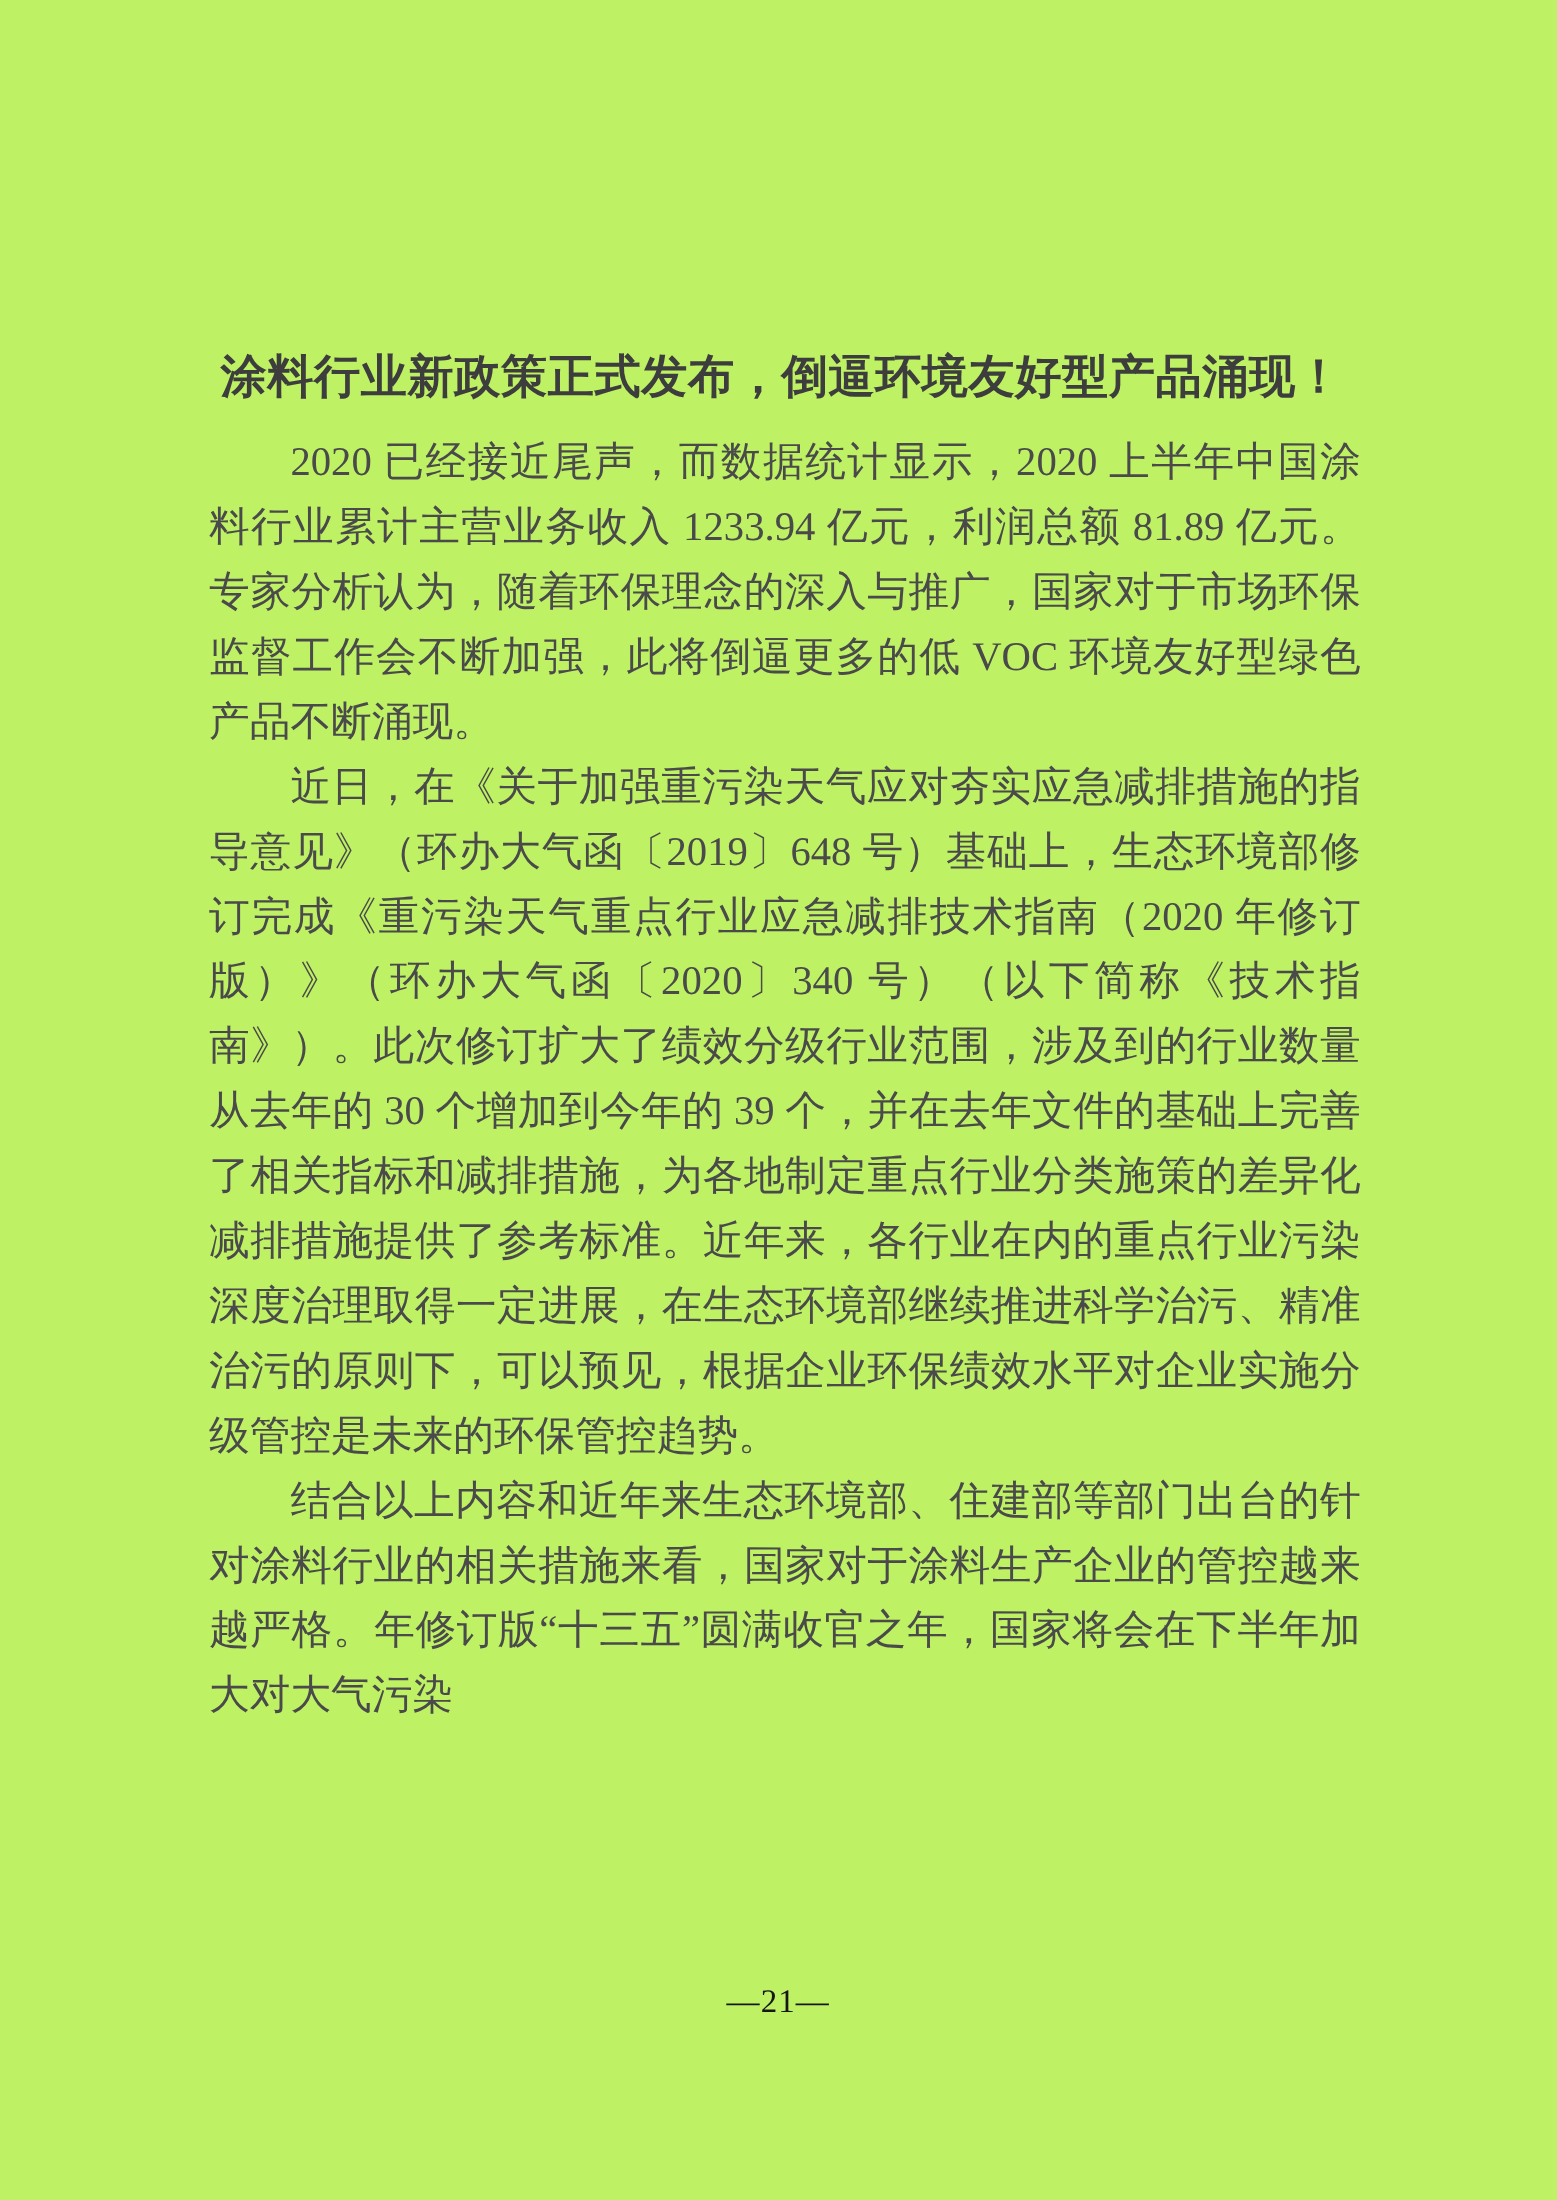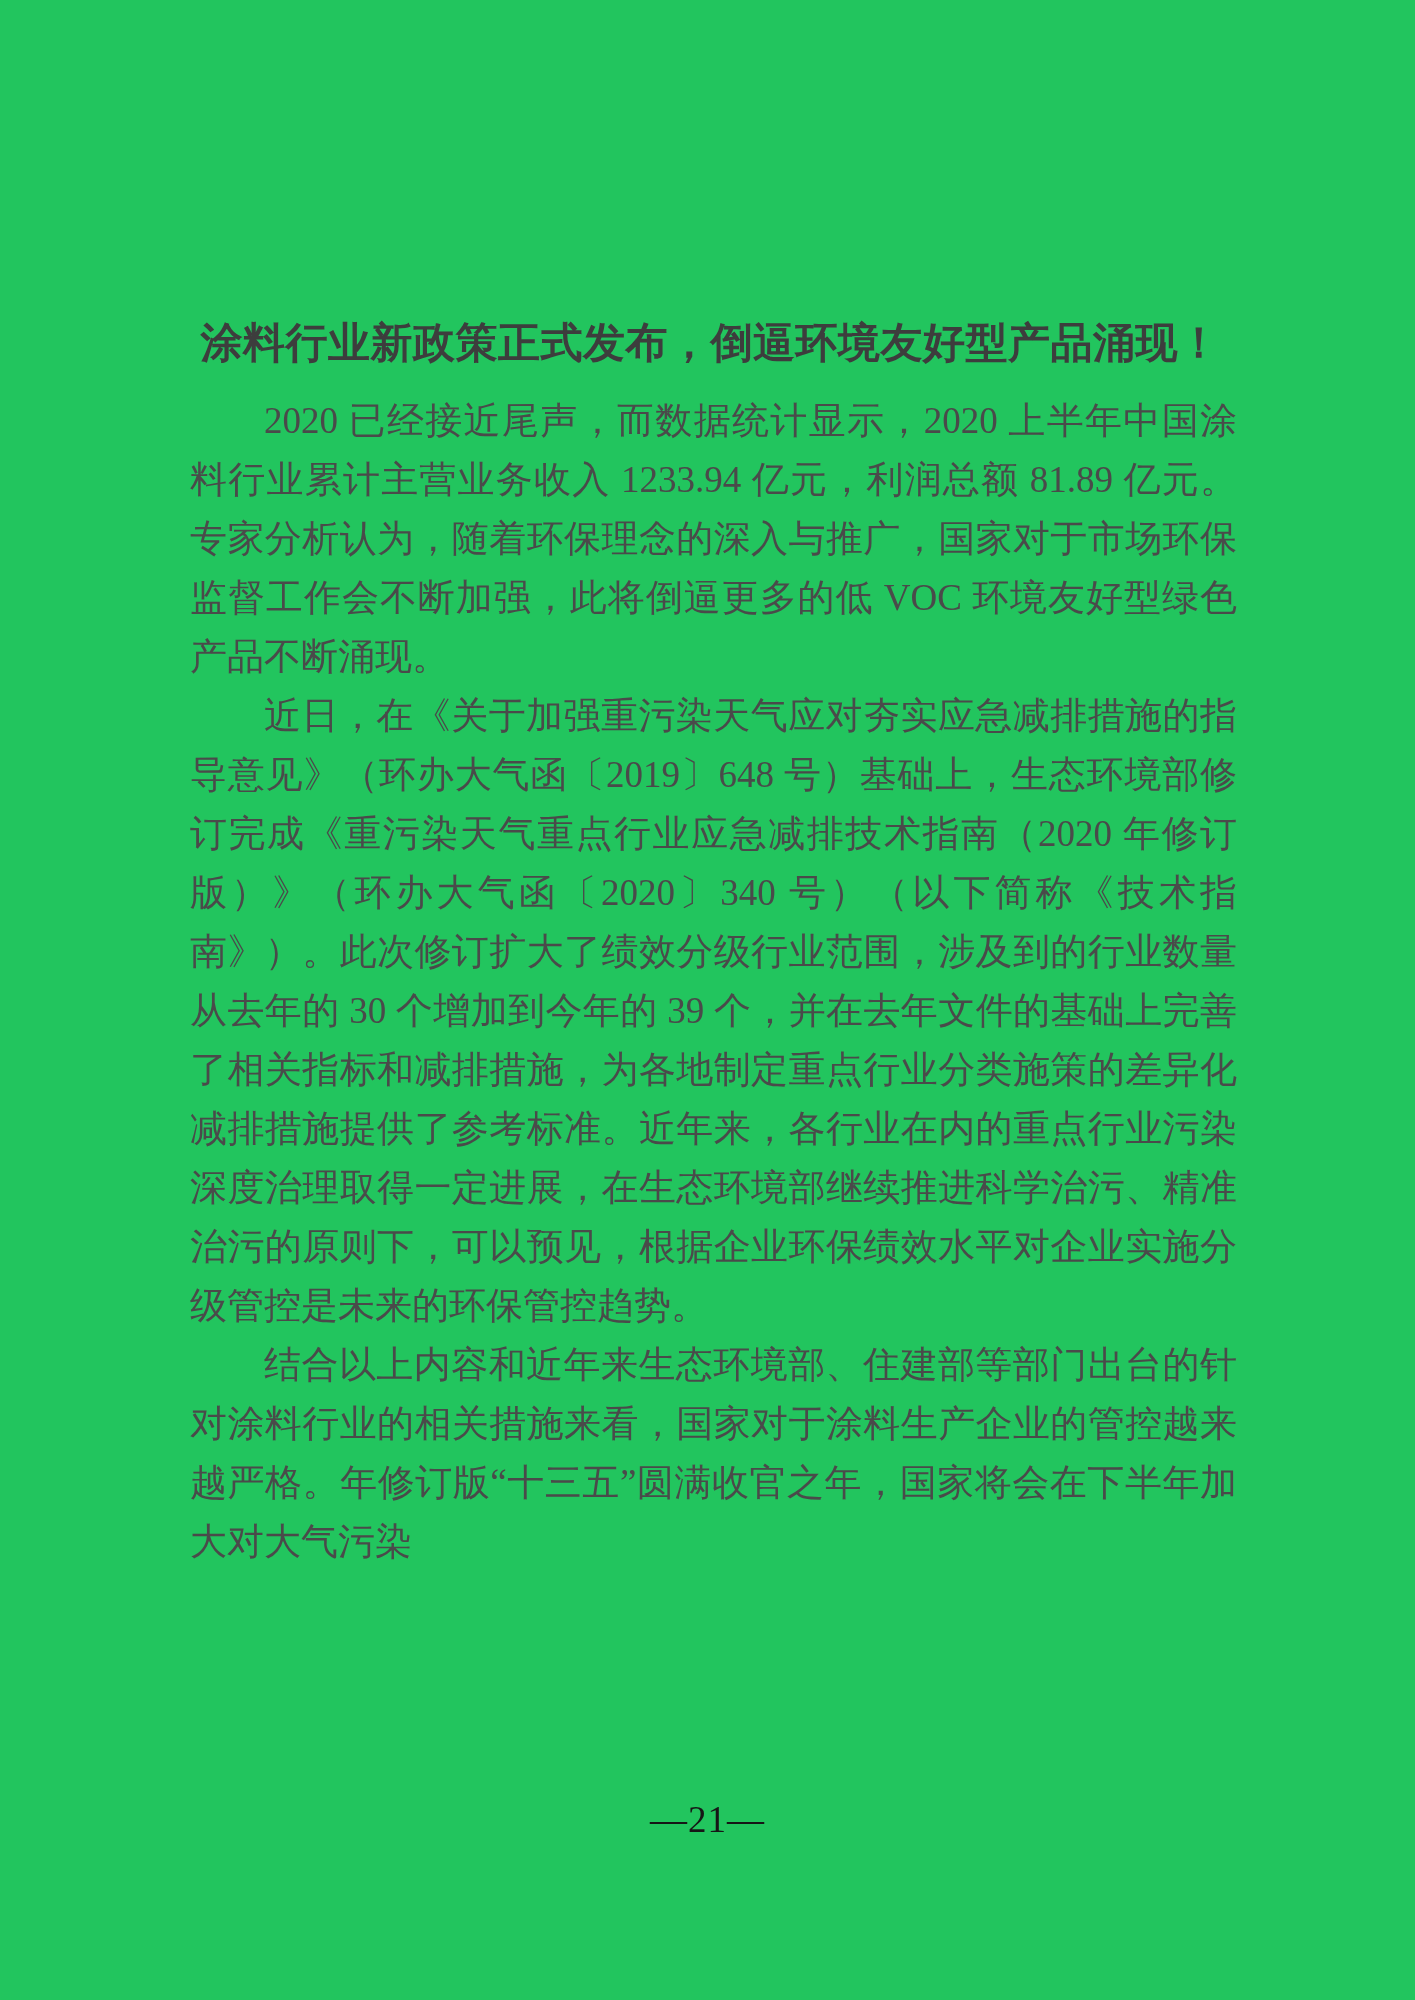--- a/index.html
+++ b/index.html
@@ -4,21 +4,21 @@
 <style>
   html, body {
     margin: 0;
     padding: 0;
     background: #ffffff;
   }
   .page {
     position: relative;
     width: 1415px;
     height: 2000px;
-    background: #22c55e;
+    background: #bef264;
     overflow: hidden;
     font-family: "Liberation Serif", "DejaVu Serif", serif;
   }
   .doc-title {
     position: absolute;
     top: 320px;
     left: 184px;
     width: 1053px;
     margin: 0;
     font-size: 42px;
@@ -43,21 +43,21 @@
     margin: 0;
     padding: 0;
     text-indent: 2em;
   }
   .page-footer {
     position: absolute;
     top: 1798px;
     left: 0;
     width: 1415px;
     text-align: center;
-    font-size: 37px;
+    font-size: 30px;
     line-height: 44px;
     color: #161616;
     letter-spacing: 1px;
   }
 </style>
 </head>
 <body>
 
 <div class="page">
 

